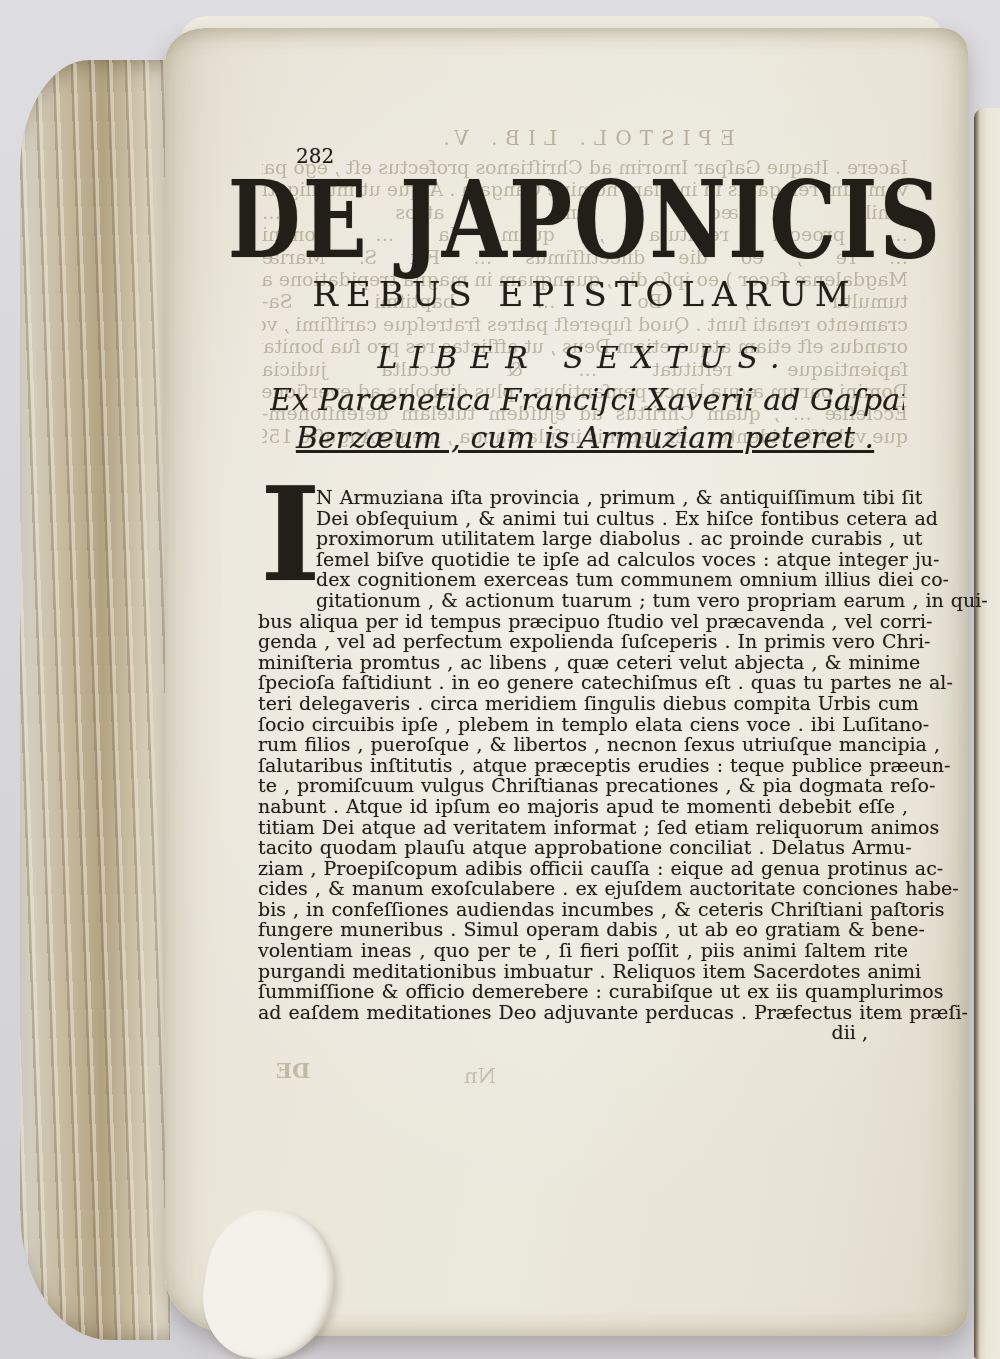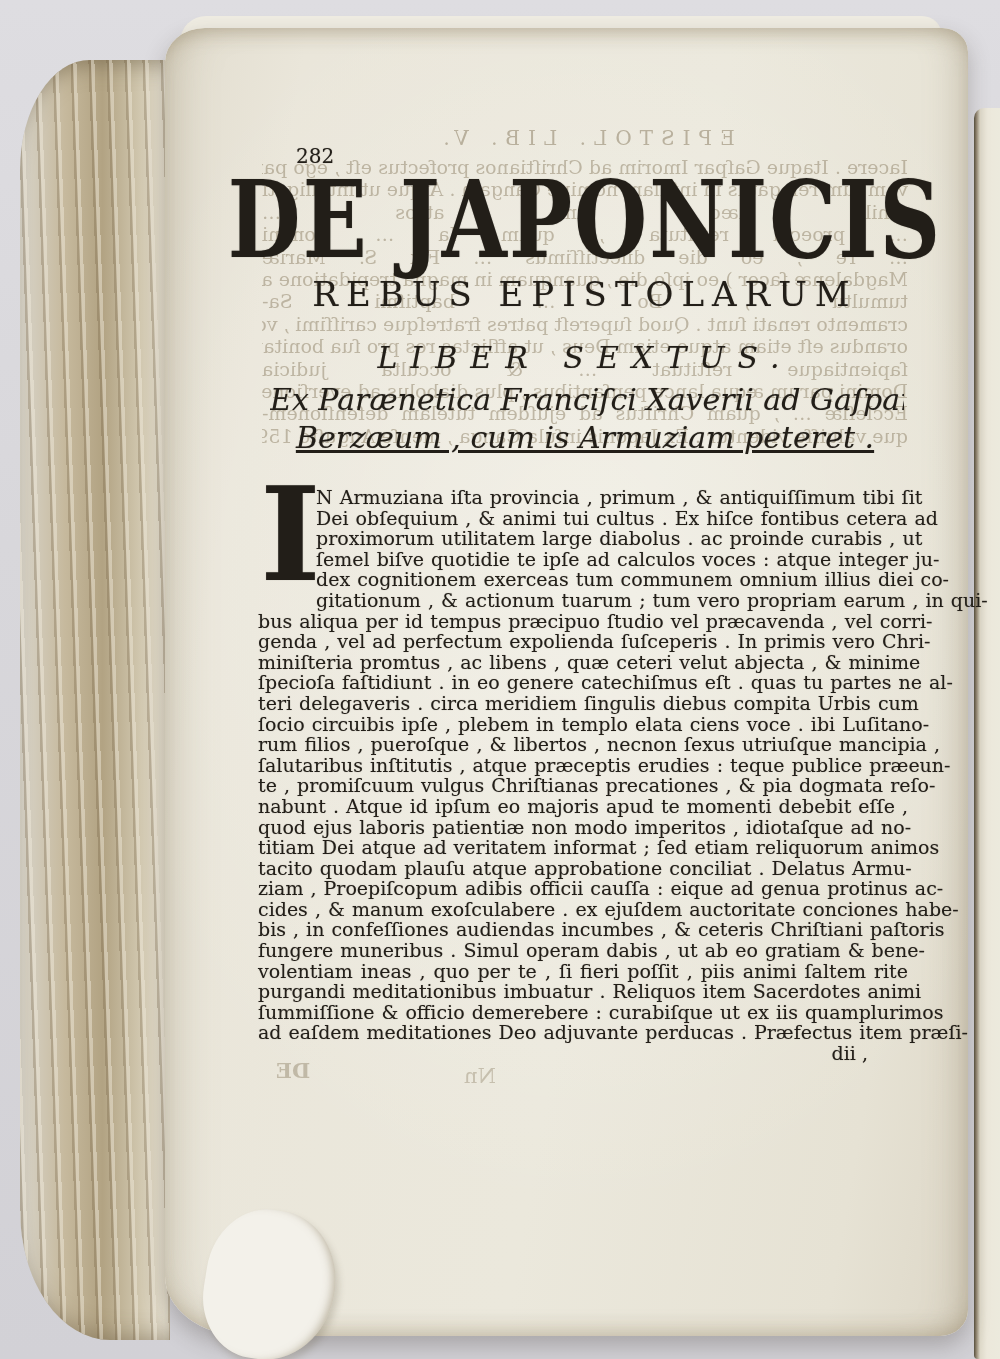--- a/index.html
+++ b/index.html
@@ -167,21 +167,20 @@
           <span class="bline">bus aliqua per id tempus præcipuo ſtudio vel præcavenda , vel corri-</span>
           <span class="bline">genda , vel ad perfectum expolienda ſuſceperis . In primis vero Chri-</span>
           <span class="bline">miniſteria promtus , ac libens , quæ ceteri velut abjecta , &amp; minime</span>
           <span class="bline">ſpecioſa faſtidiunt . in eo genere catechiſmus eſt . quas tu partes ne al-</span>
           <span class="bline">teri delegaveris . circa meridiem ſingulis diebus compita Urbis cum</span>
           <span class="bline">ſocio circuibis ipſe , plebem in templo elata ciens voce . ibi Luſitano-</span>
           <span class="bline">rum filios , pueroſque , &amp; libertos , necnon ſexus utriuſque mancipia ,</span>
           <span class="bline">ſalutaribus inſtitutis , atque præceptis erudies : teque publice præeun-</span>
           <span class="bline">te , promiſcuum vulgus Chriſtianas precationes , &amp; pia dogmata reſo-</span>
           <span class="bline">nabunt . Atque id ipſum eo majoris apud te momenti debebit eſſe ,</span>
-          <span class="bline">quod ejus laboris patientiæ non modo imperitos , idiotaſque ad no-</span>
           <span class="bline">titiam Dei atque ad veritatem informat ; ſed etiam reliquorum animos</span>
           <span class="bline">tacito quodam plauſu atque approbatione conciliat . Delatus Armu-</span>
           <span class="bline">ziam , Proepiſcopum adibis officii cauſſa : eique ad genua protinus ac-</span>
           <span class="bline">cides , &amp; manum exoſculabere . ex ejuſdem auctoritate conciones habe-</span>
           <span class="bline">bis , in confeſſiones audiendas incumbes , &amp; ceteris Chriſtiani paſtoris</span>
           <span class="bline">fungere muneribus . Simul operam dabis , ut ab eo gratiam &amp; bene-</span>
           <span class="bline">volentiam ineas , quo per te , ſi fieri poſſit , piis animi ſaltem rite</span>
           <span class="bline">purgandi meditationibus imbuatur . Reliquos item Sacerdotes animi</span>
           <span class="bline">ſummiſſione &amp; officio demerebere : curabiſque ut ex iis quamplurimos</span>
           <span class="bline">ad eaſdem meditationes Deo adjuvante perducas . Præfectus item præſi-</span>

